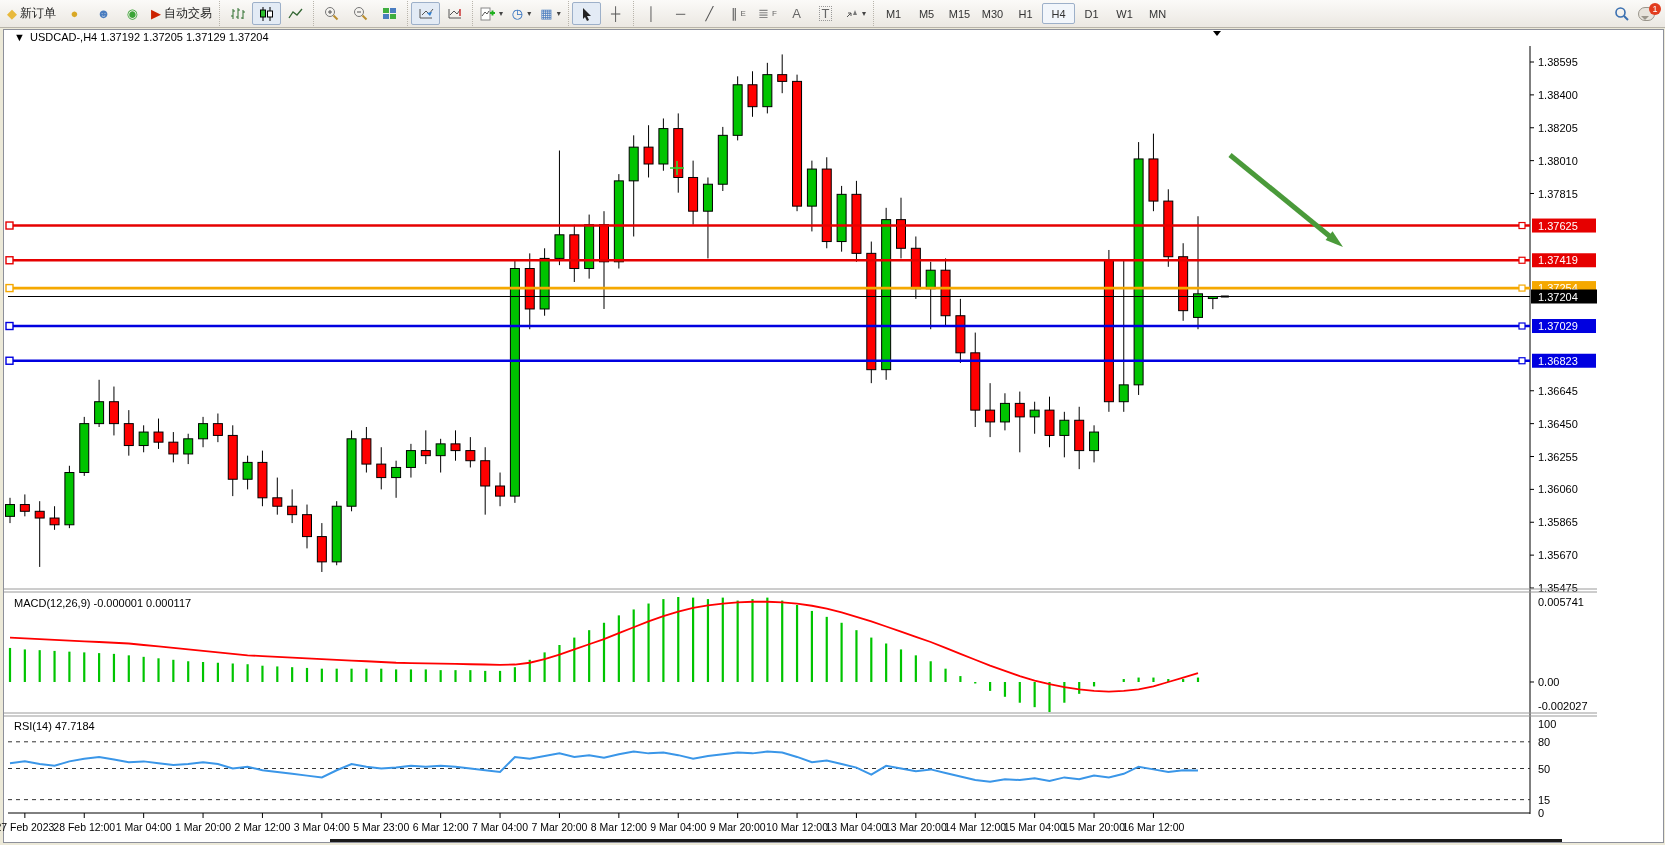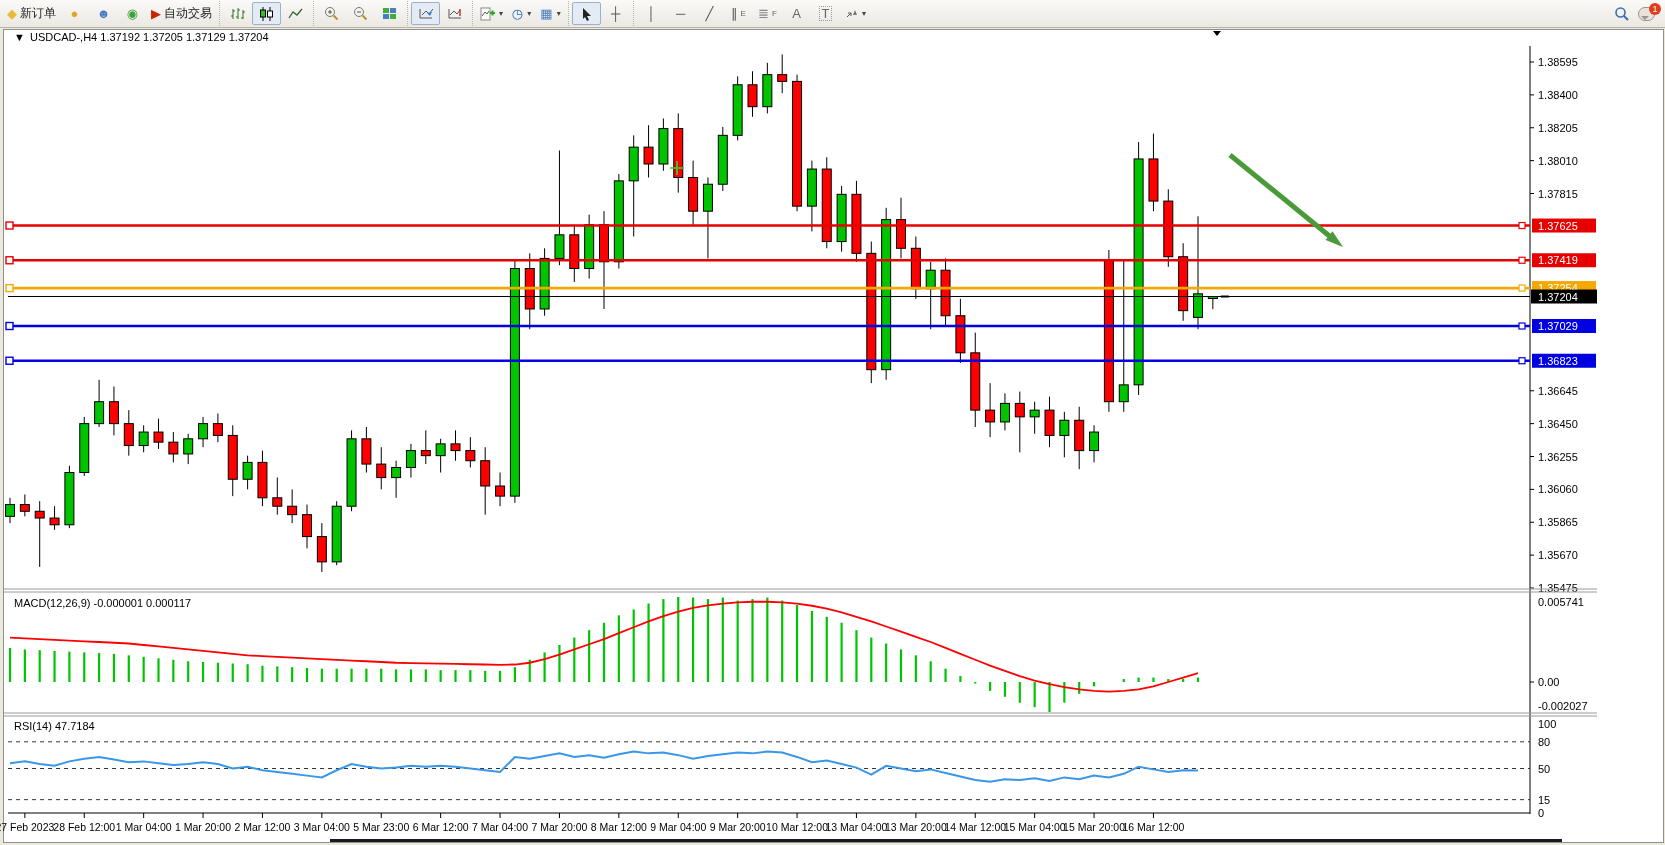--- a/index.html
+++ b/index.html
@@ -167,20 +167,31 @@
           <span class="glyph" style="color:#666;border:1px dotted #999;padding:0 2px;">T</span>
         </div>
       <div class="tbtn">
         <svg width="14" height="13">
             <path d="M3 10l4-4M7 6l-3 0M7 6l0 3" stroke="#555" fill="none"></path>
             <path d="M11 3l-2 5 4 0z" fill="#777"></path>
           </svg>
         <span class="dd">▾</span>
       </div>
     </div>
+    <div class="tgroup" id="tf-group">
+        <div class="tf-btn">M1</div>
+        <div class="tf-btn">M5</div>
+        <div class="tf-btn">M15</div>
+        <div class="tf-btn">M30</div>
+        <div class="tf-btn">H1</div>
+        <div class="tf-btn active">H4</div>
+        <div class="tf-btn">D1</div>
+        <div class="tf-btn">W1</div>
+        <div class="tf-btn">MN</div>
+      </div>
     <div id="tb-right">
       <svg width="16" height="16">
           <circle cx="6.5" cy="6.5" r="4.5" fill="none" stroke="#3a6fb0" stroke-width="1.6"></circle>
           <line x1="10" y1="10" x2="14" y2="14" stroke="#3a6fb0" stroke-width="2"></line>
         </svg>
       <div class="bubble">
         <span class="badge">1</span>
       </div>
     </div>
   </div>

